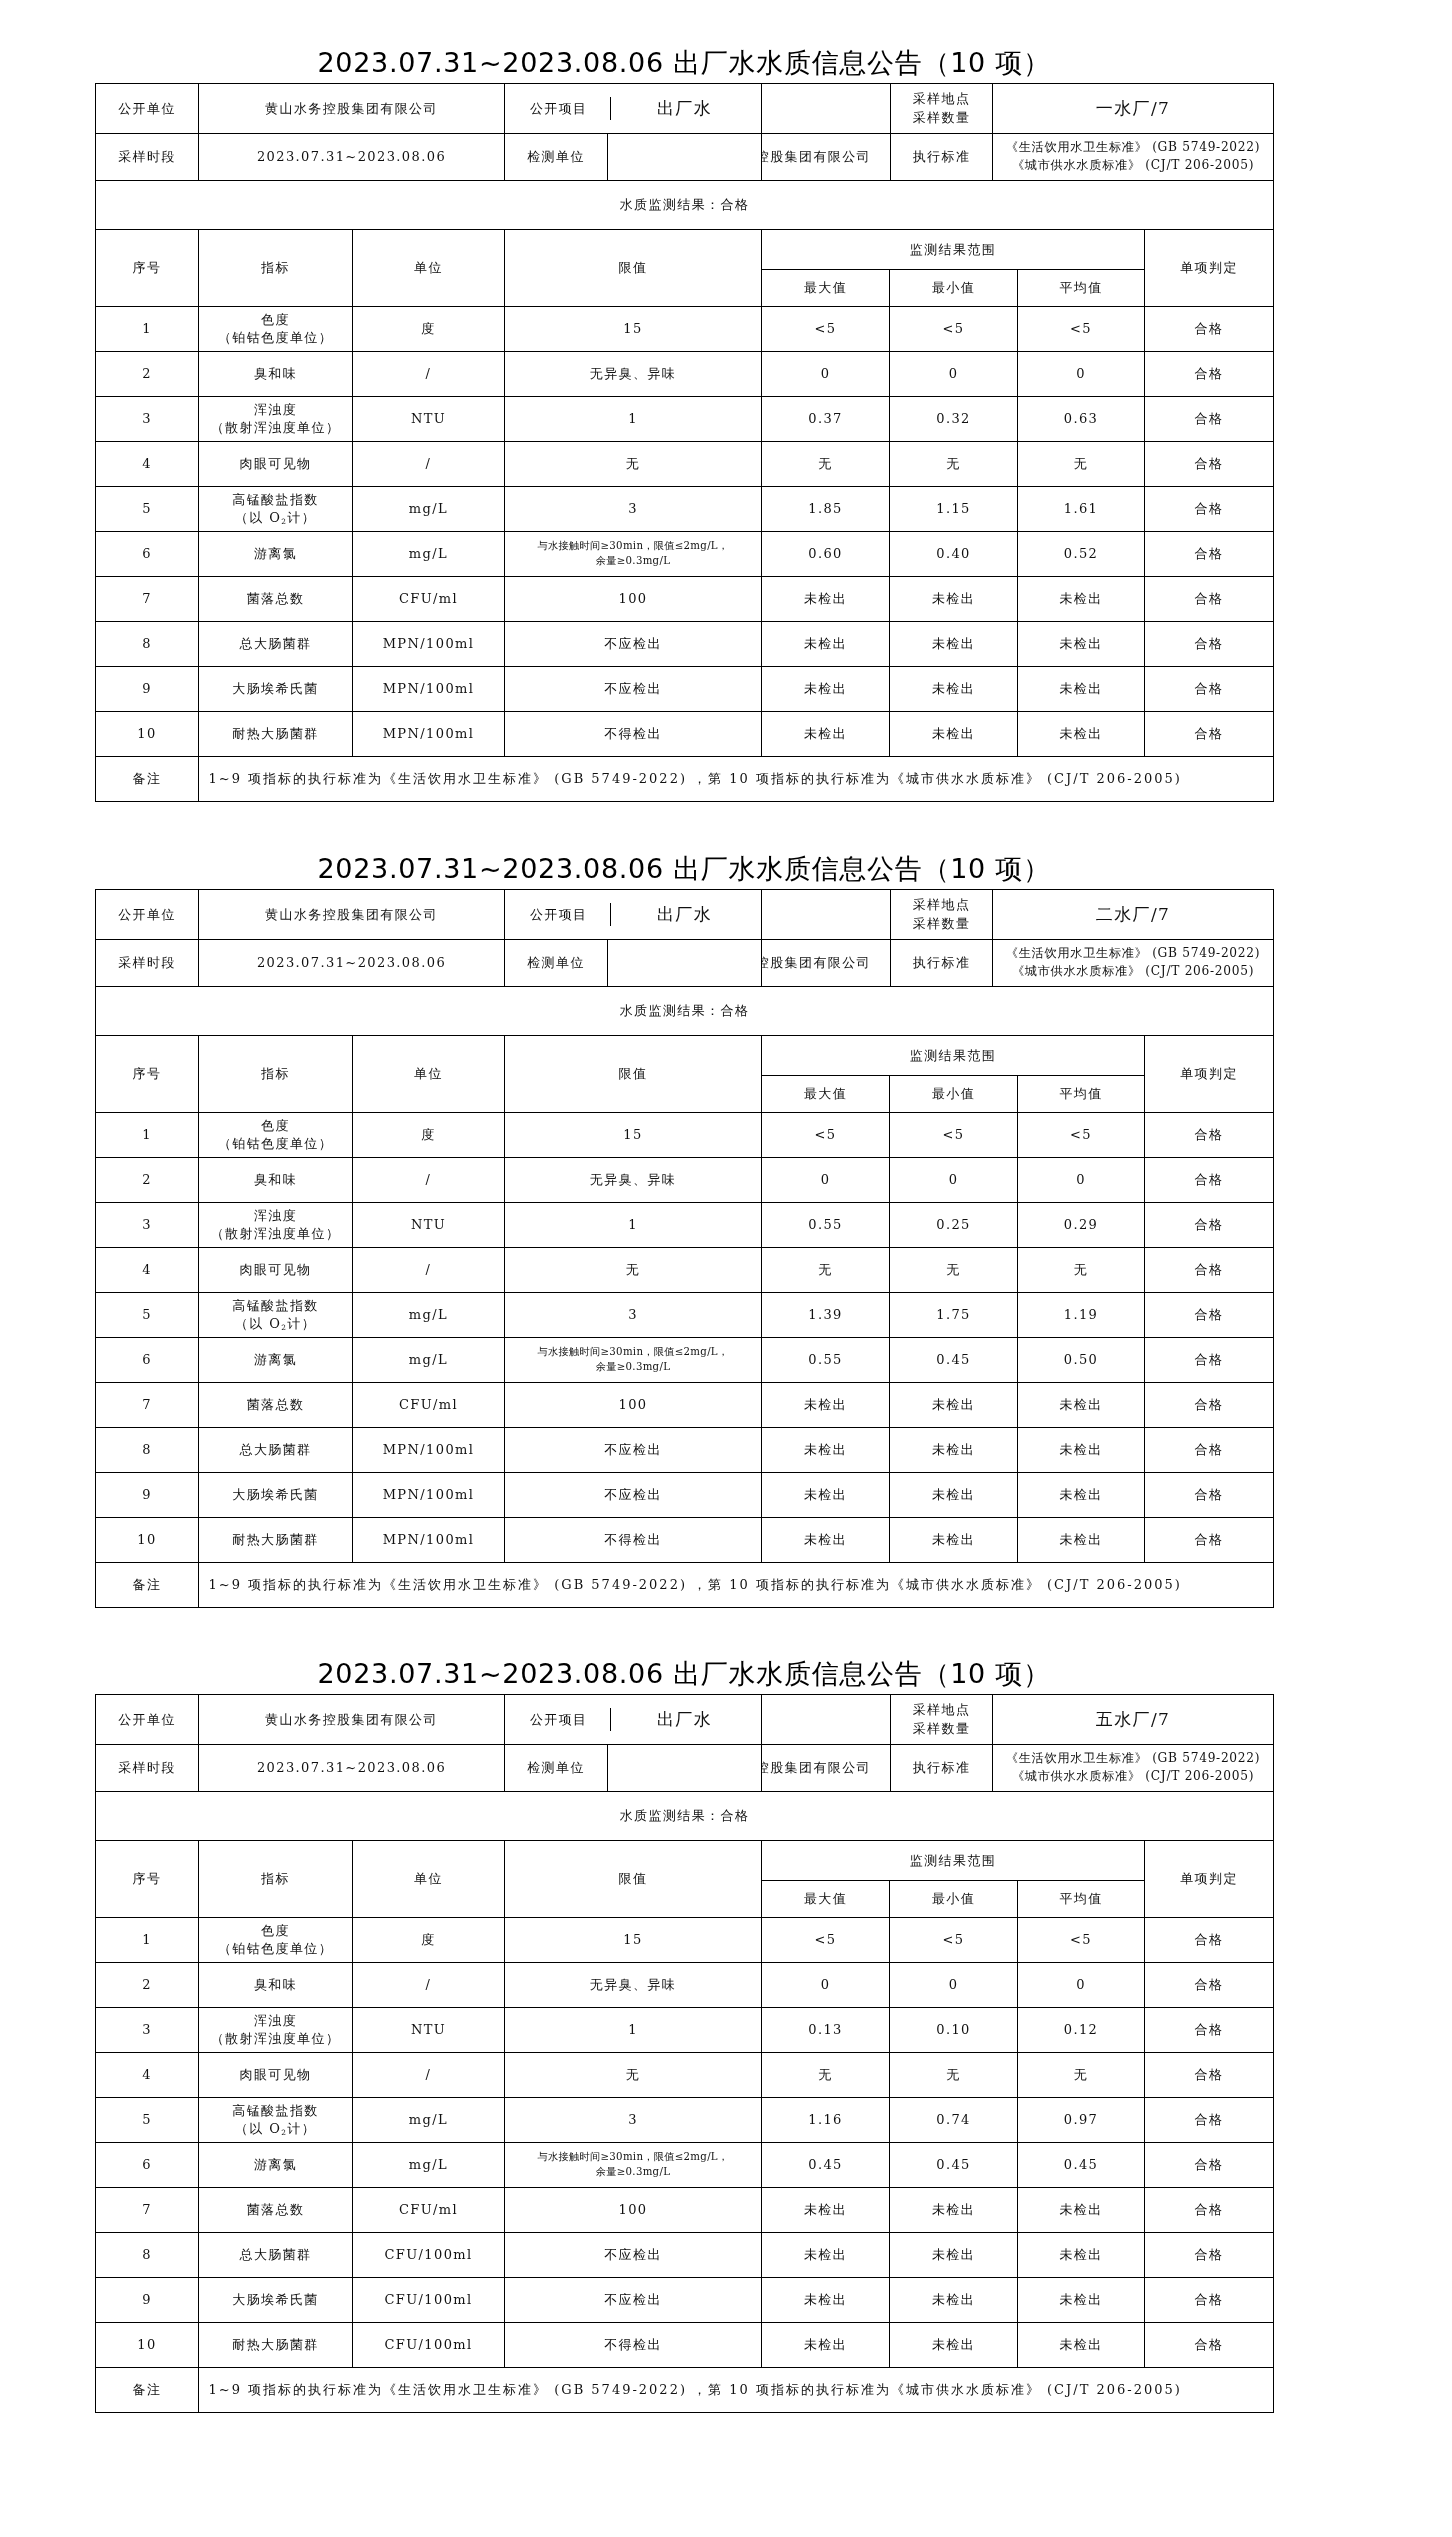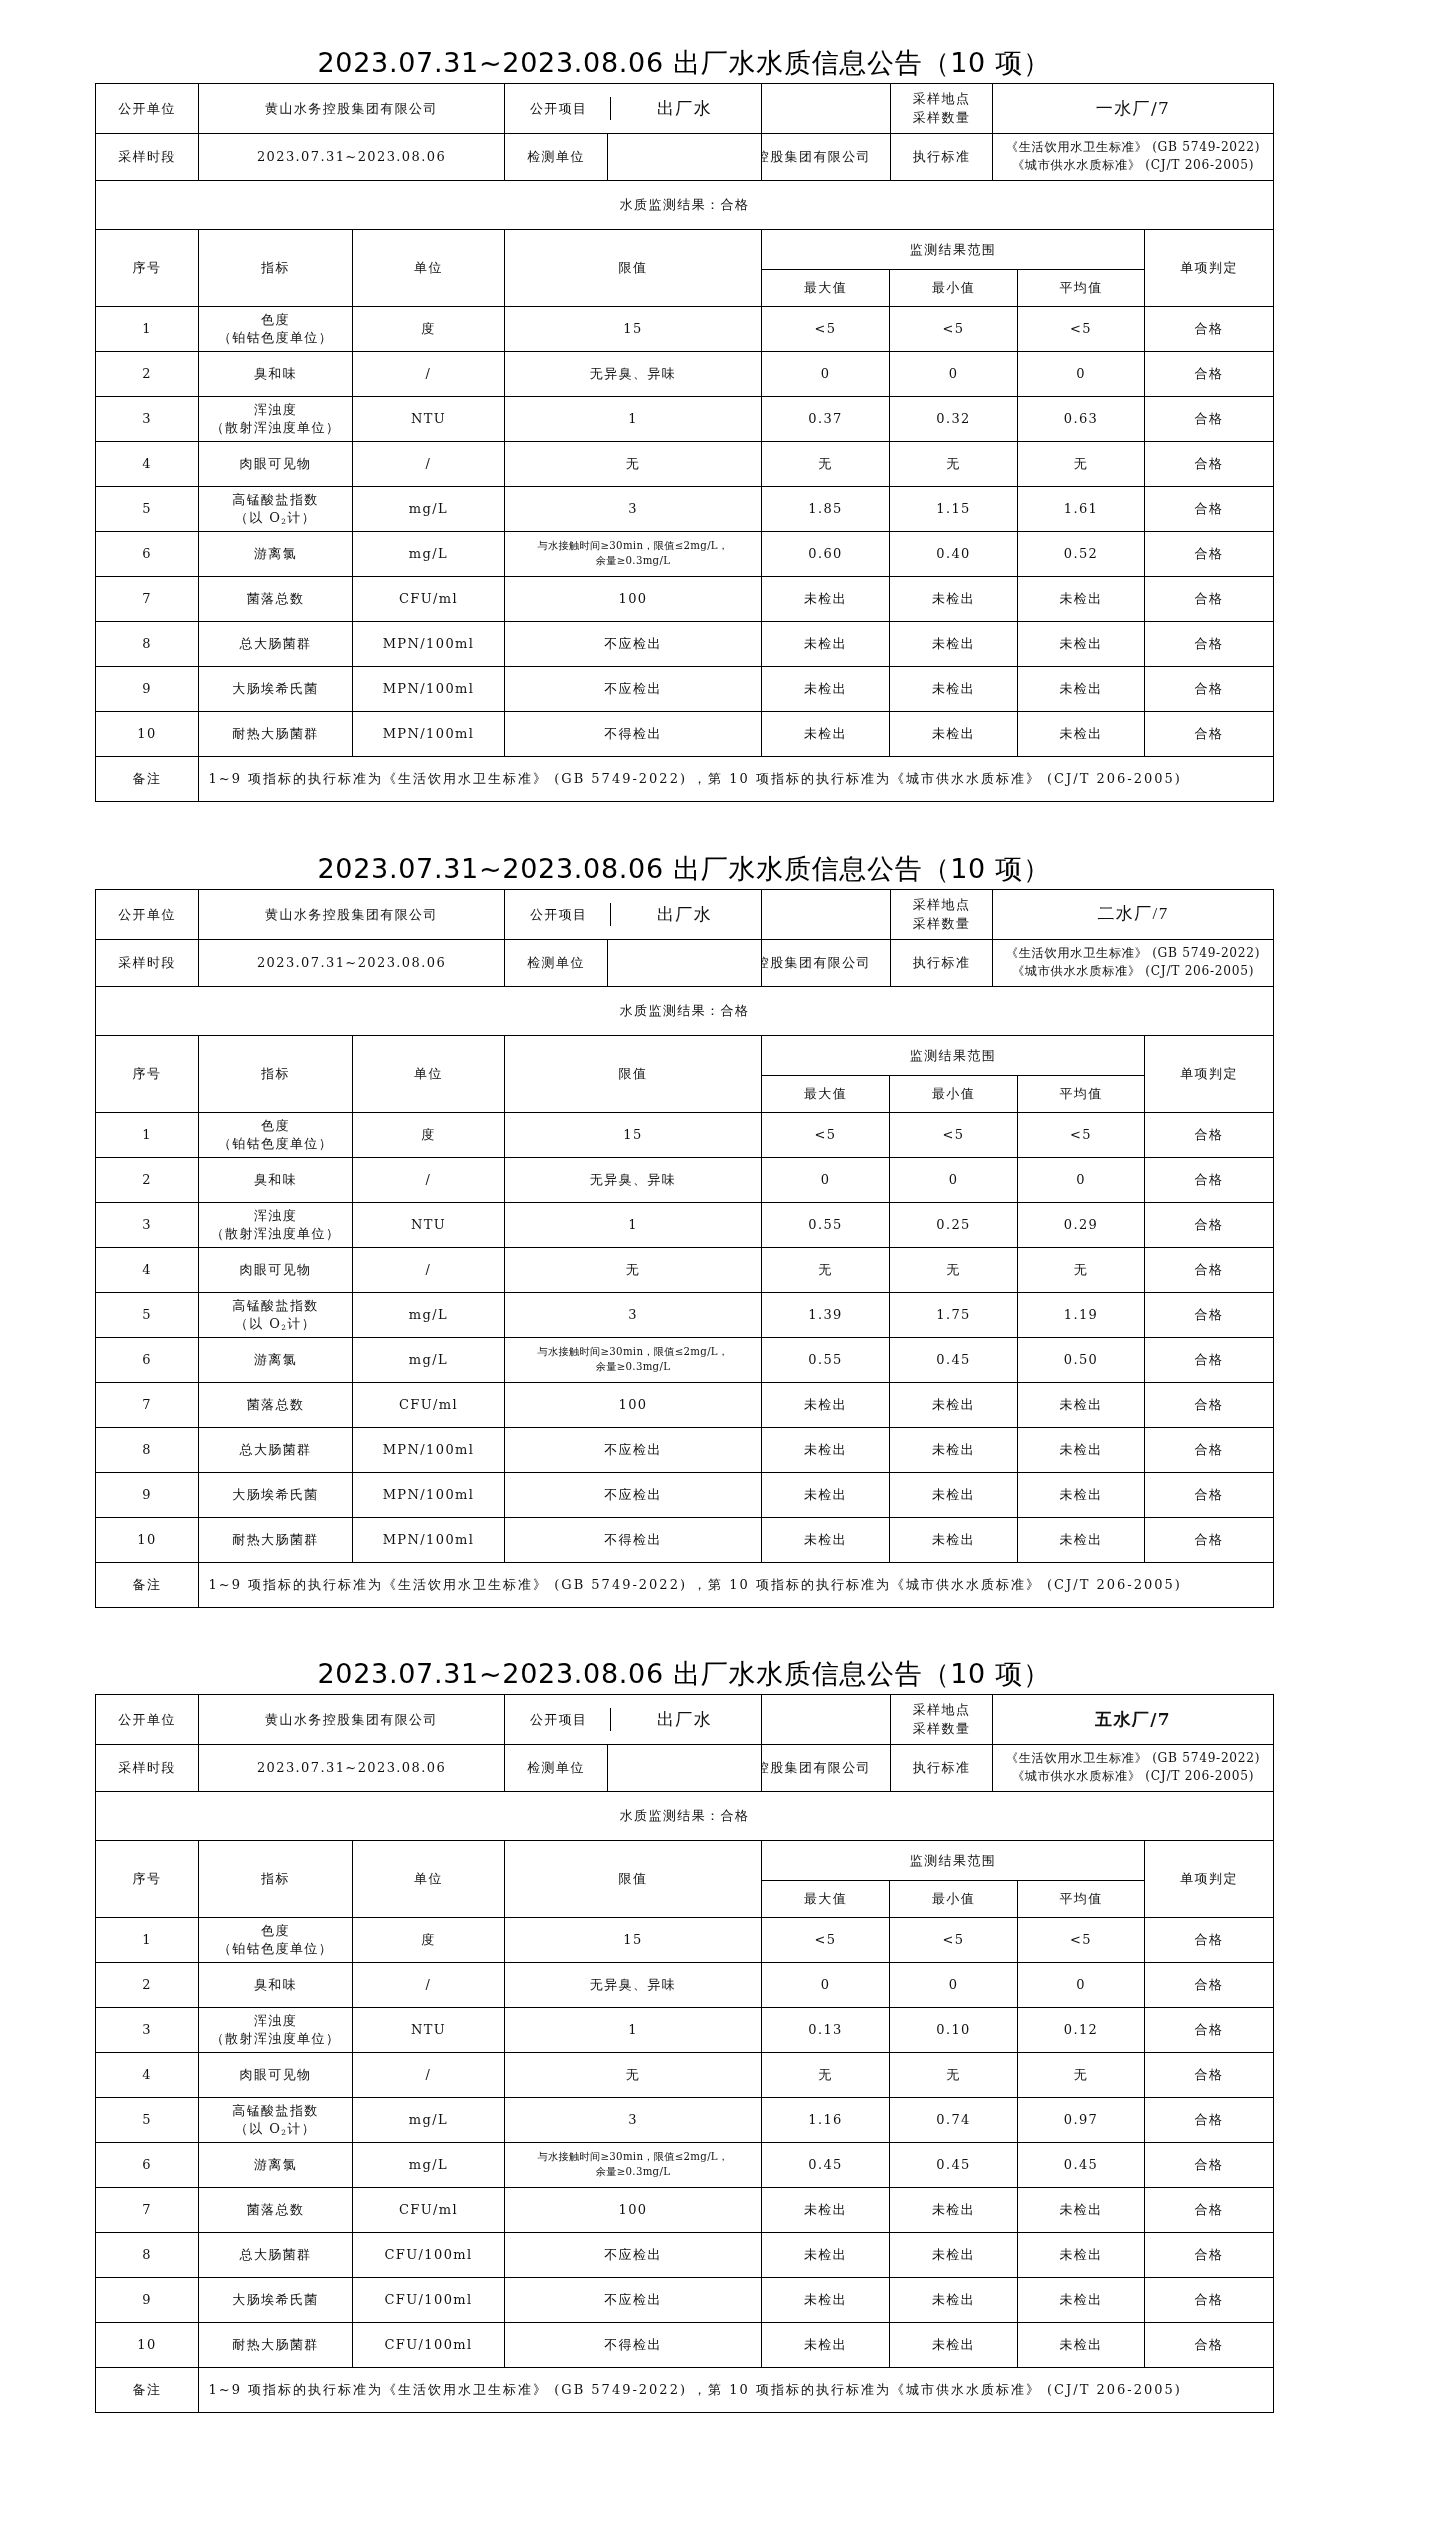--- a/index.html
+++ b/index.html
@@ -319,21 +319,21 @@
             <div class="big" style="flex:1;display:flex;align-items:center;justify-content:center;">出厂水</div>
           </div>
         </td>
         <td colspan="4" style="padding:0;">
           <div style="display:flex;height:49px;">
             <div class="big" style="width:128px;border-right:1.4px solid #000;"></div>
             <div style="width:101px;border-right:1.4px solid #000;display:flex;flex-direction:column;align-items:center;justify-content:center;line-height:1.4;">
               <span>采样地点</span>
               <span>采样数量</span>
             </div>
-            <div class="big" style="flex:1;display:flex;align-items:center;justify-content:center;font-family:Liberation Serif, serif;">二水厂/7</div>
+            <div class="big" style="flex:1;display:flex;align-items:center;justify-content:center;">二水厂/7</div>
           </div>
         </td>
       </tr>
       <tr class="h-mid">
         <td>采样时段</td>
         <td colspan="2">2023.07.31~2023.08.06</td>
         <td style="padding:0;">
           <div style="display:flex;height:46px;">
             <div style="width:102px;border-right:1.4px solid #000;display:flex;align-items:center;justify-content:center;">检测单位</div>
             <div style="flex:1;"></div>
@@ -574,21 +574,21 @@
             <div class="big" style="flex:1;display:flex;align-items:center;justify-content:center;">出厂水</div>
           </div>
         </td>
         <td colspan="4" style="padding:0;">
           <div style="display:flex;height:49px;">
             <div class="big" style="width:128px;border-right:1.4px solid #000;"></div>
             <div style="width:101px;border-right:1.4px solid #000;display:flex;flex-direction:column;align-items:center;justify-content:center;line-height:1.4;">
               <span>采样地点</span>
               <span>采样数量</span>
             </div>
-            <div class="big" style="flex:1;display:flex;align-items:center;justify-content:center;font-weight:bold;">五水厂/7</div>
+            <div class="big" style="flex:1;display:flex;align-items:center;justify-content:center;">五水厂/7</div>
           </div>
         </td>
       </tr>
       <tr class="h-mid">
         <td>采样时段</td>
         <td colspan="2">2023.07.31~2023.08.06</td>
         <td style="padding:0;">
           <div style="display:flex;height:46px;">
             <div style="width:102px;border-right:1.4px solid #000;display:flex;align-items:center;justify-content:center;">检测单位</div>
             <div style="flex:1;"></div>

